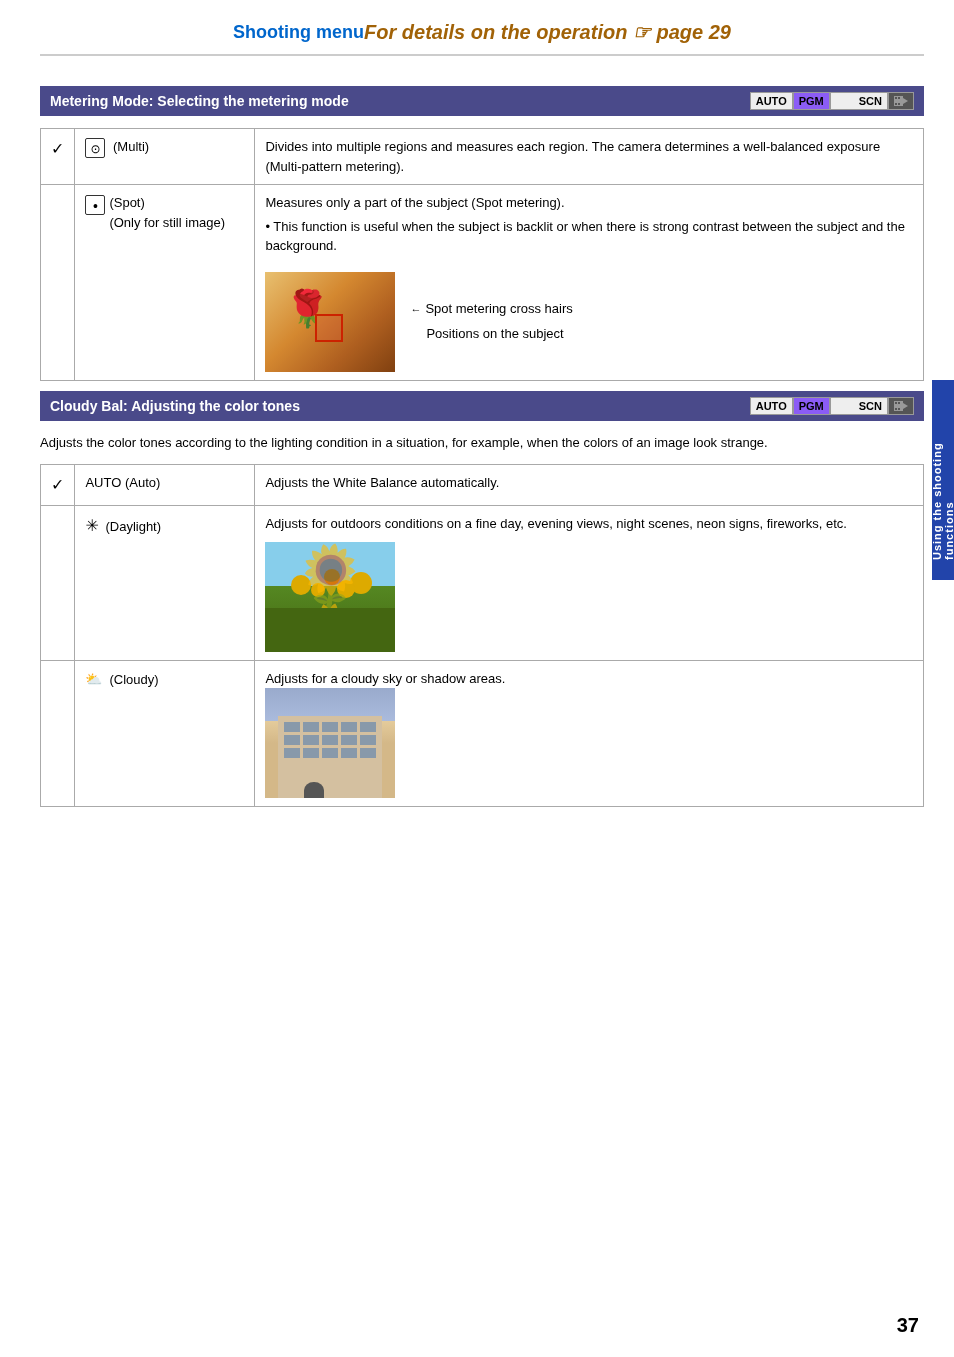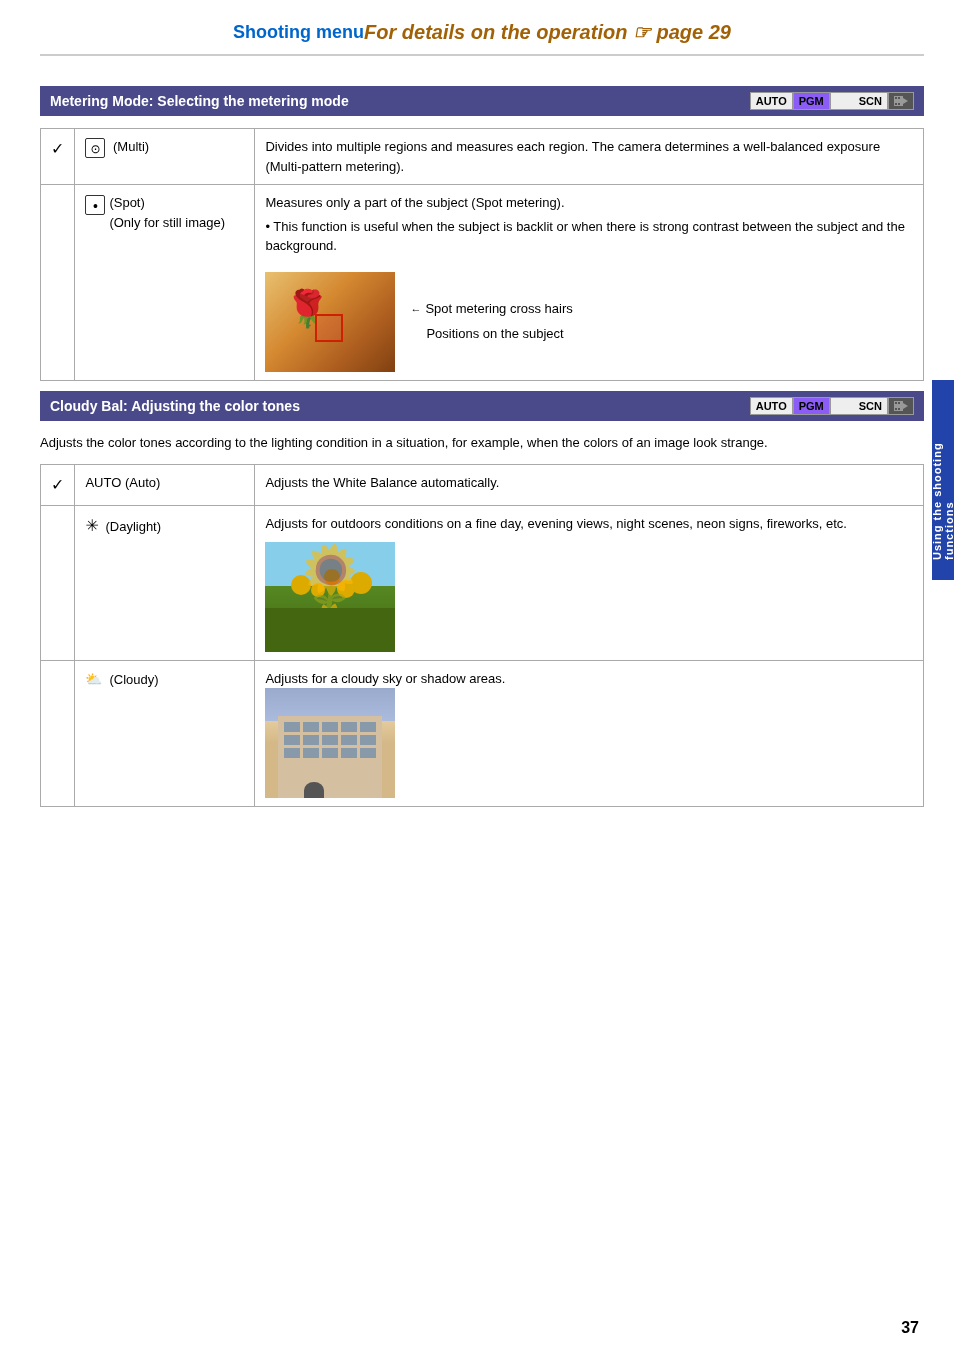--- a/index.html
+++ b/index.html
@@ -210,21 +210,21 @@
       display: flex;
       align-items: center;
       justify-content: center;
     }
 
     
     .page-number {
       position: absolute;
       bottom: 20px;
       right: 35px;
-      font-size: 16px;
+      font-size: 20px;
       font-weight: bold;
     }
 
     
     .building-img {
       width: 130px;
       height: 110px;
       background: linear-gradient(180deg, #7799bb 0%, #7799bb 25%, #e8d0a0 25%, #d4b888 50%);
       position: relative;
       overflow: hidden;

